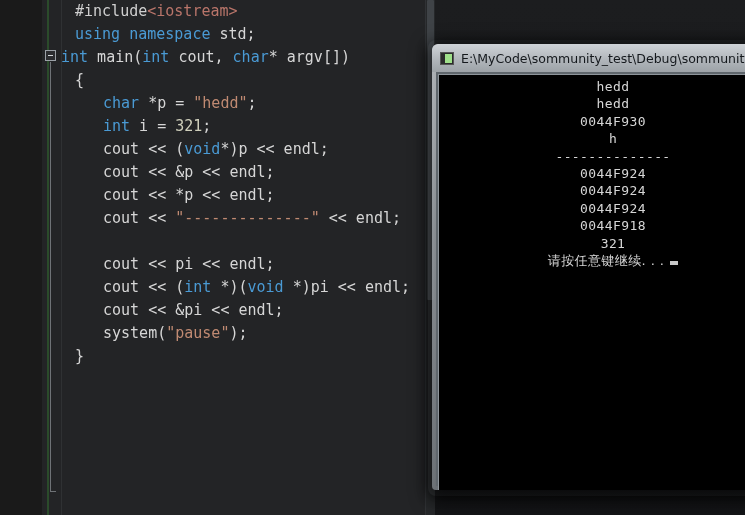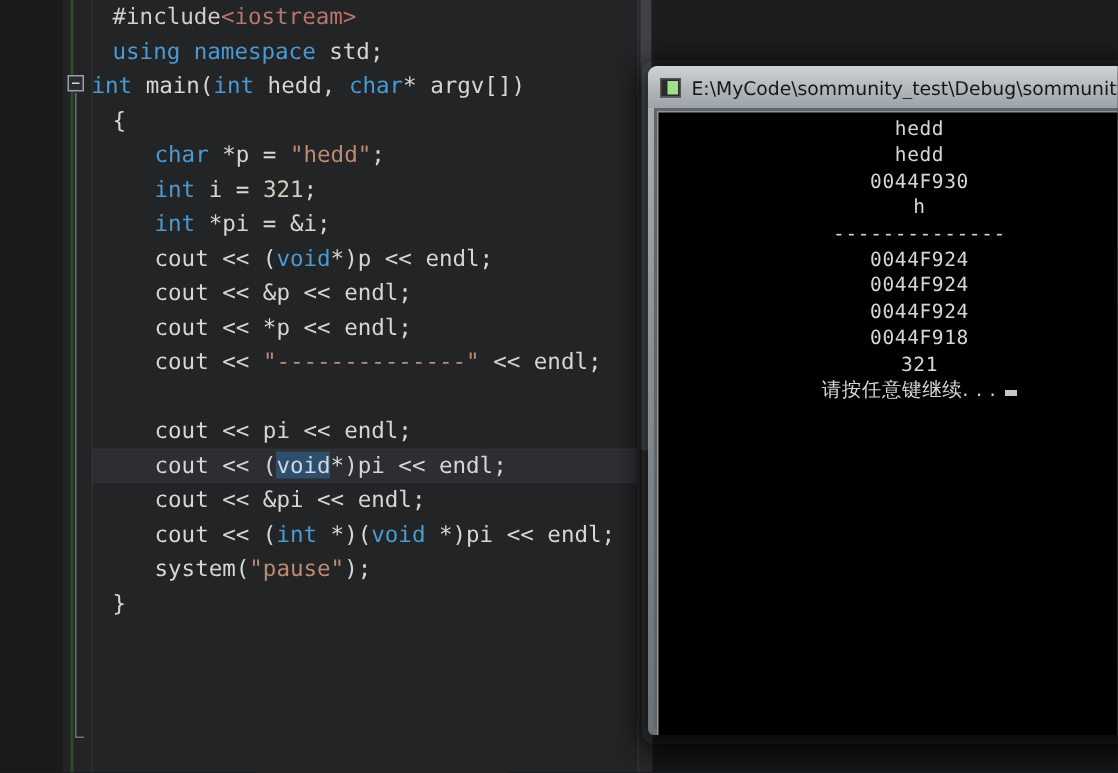--- a/index.html
+++ b/index.html
@@ -269,34 +269,32 @@
     <div class="gutter"></div>
     <div class="gutter-green" id="gutter-green" style="top: 0px; height: 515px;"></div>
 
     <div class="fold-box"></div>
     <div class="fold-line"></div>
     <div class="fold-line-end"></div>
 
     <div class="code-area" id="code-area">
         <div class="line"><span class="pad" style="width: 14px;"></span><span class="pp">#include</span><span class="inc">&lt;iostream&gt;</span></div>
         <div class="line"><span class="pad" style="width: 14px;"></span><span class="kw">using</span><span class="id"> </span><span class="kw">namespace</span><span class="id"> std;</span></div>
-        <div class="line"><span class="pad" style="width: 0px;"></span><span class="kw">int</span><span class="id"> main(</span><span class="kw">int</span><span class="id"> hedd, </span><span class="kw">char</span><span class="id">* argv[])</span></div>
+        <div class="line"><span class="pad" style="width: 0px;"></span><span class="kw">int</span><span class="id"> main(</span><span class="kw">int</span><span class="id"> cout, </span><span class="kw">char</span><span class="id">* argv[])</span></div>
         <div class="line"><span class="pad" style="width: 14px;"></span><span class="punc">{</span></div>
         <div class="line"><span class="pad" style="width: 42px;"></span><span class="kw">char</span><span class="id"> *p = </span><span class="str">"hedd"</span><span class="id">;</span></div>
         <div class="line"><span class="pad" style="width: 42px;"></span><span class="kw">int</span><span class="id"> i = </span><span class="num">321</span><span class="id">;</span></div>
-        <div class="line"><span class="pad" style="width: 42px;"></span><span class="kw">int</span><span class="id"> *pi = &amp;i;</span></div>
         <div class="line"><span class="pad" style="width: 42px;"></span><span class="id">cout &lt;&lt; (</span><span class="kw">void</span><span class="id">*)p &lt;&lt; endl;</span></div>
         <div class="line"><span class="pad" style="width: 42px;"></span><span class="id">cout &lt;&lt; &amp;p &lt;&lt; endl;</span></div>
         <div class="line"><span class="pad" style="width: 42px;"></span><span class="id">cout &lt;&lt; *p &lt;&lt; endl;</span></div>
         <div class="line"><span class="pad" style="width: 42px;"></span><span class="id">cout &lt;&lt; </span><span class="str">"--------------"</span><span class="id"> &lt;&lt; endl;</span></div>
         <div class="line"><span class="pad" style="width: 42px;"></span></div>
         <div class="line"><span class="pad" style="width: 42px;"></span><span class="id">cout &lt;&lt; pi &lt;&lt; endl;</span></div>
-        <div class="line cur-line"><span class="pad" style="width: 42px;"></span><span class="id">cout &lt;&lt; (</span><span class="sel">void</span><span class="id">*)pi &lt;&lt; endl;</span></div>
+        <div class="line"><span class="pad" style="width: 42px;"></span><span class="id">cout &lt;&lt; (</span><span class="kw">int</span><span class="id"> *)(</span><span class="kw">void</span><span class="id"> *)pi &lt;&lt; endl;</span></div>
         <div class="line"><span class="pad" style="width: 42px;"></span><span class="id">cout &lt;&lt; &amp;pi &lt;&lt; endl;</span></div>
-        <div class="line"><span class="pad" style="width: 42px;"></span><span class="id">cout &lt;&lt; (</span><span class="kw">int</span><span class="id"> *)(</span><span class="kw">void</span><span class="id"> *)pi &lt;&lt; endl;</span></div>
         <div class="line"><span class="pad" style="width: 42px;"></span><span class="id">system(</span><span class="str">"pause"</span><span class="id">);</span></div>
         <div class="line"><span class="pad" style="width: 14px;"></span><span class="punc">}</span></div>
       </div>
 
     <div class="vscroll">
       <div class="vscroll-thumb"></div>
     </div>
   </div>
 
   <div class="console-shadow"></div>

